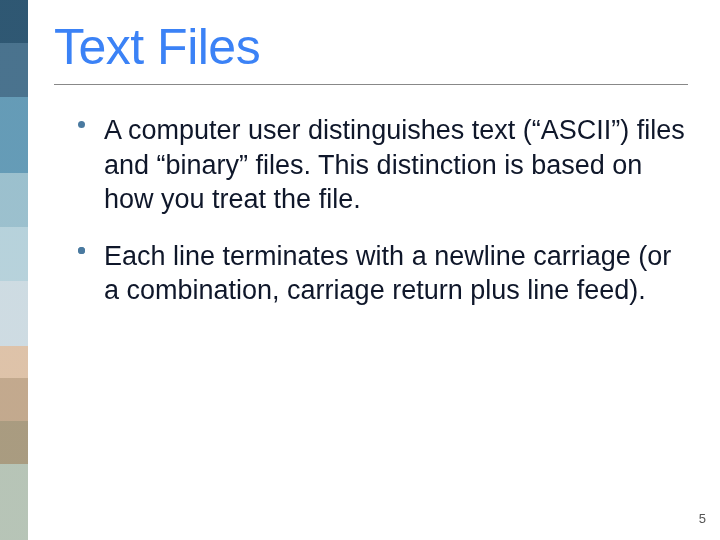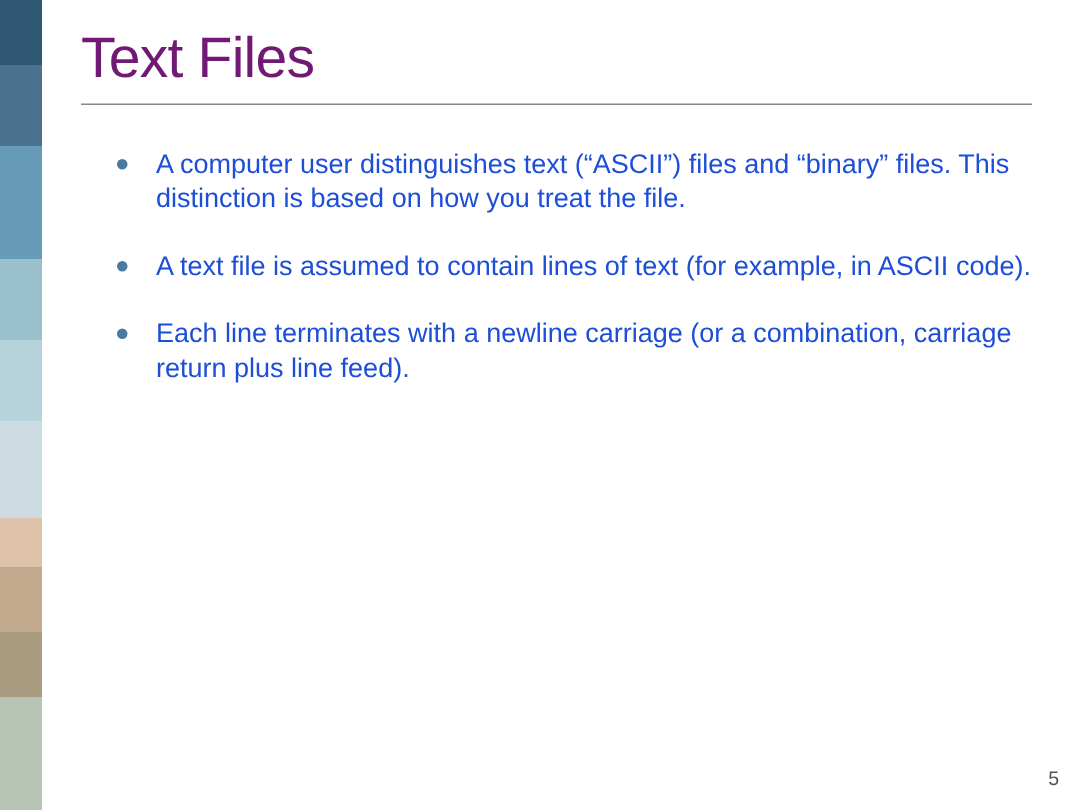--- a/index.html
+++ b/index.html
@@ -34,41 +34,41 @@
         #aabaaa 86%, #aabaaa 100%);
       opacity: 0.85;
     }
     .content {
       position: absolute;
       left: 54px;
       top: 18px;
       right: 32px;
     }
     .title {
-      font-size: 38px;
+      font-size: 50px;
       font-weight: normal;
-      color: #701a75;
+      color: #3b82f6;
       margin-bottom: 8px;
       letter-spacing: -0.5px;
     }
     .title-underline {
       border: none;
       border-top: 1px solid #888;
       margin-bottom: 28px;
       width: 100%;
     }
     .bullet-list {
       list-style: none;
       padding-left: 28px;
     }
     .bullet-item {
       position: relative;
-      font-size: 18px;
+      font-size: 27px;
       line-height: 1.28;
-      color: #1d4ed8;
+      color: #0f172a;
       margin-bottom: 22px;
       padding-left: 22px;
     }
     .bullet-dot {
       position: absolute;
       left: -4px;
       top: 8px;
       width: 7px;
       height: 7px;
       background: #4a7aa0;
@@ -90,21 +90,20 @@
 <div class="content">
   <h1 class="title">Text Files</h1>
   <hr class="title-underline">
   <ul class="bullet-list">
     <li class="bullet-item">
       <span class="bullet-dot"></span>
       <span>A computer user distinguishes text (“ASCII”) files and “binary” files.  This distinction is based on how you treat the file.</span>
     </li>
     <li class="bullet-item">
       <span class="bullet-dot"></span>
-      <span>A text file is assumed to contain lines of text (for example, in ASCII code).</span>
     </li>
     <li class="bullet-item">
       <span class="bullet-dot"></span>
       <span>Each line terminates with a newline carriage (or a combination, carriage return plus line feed).</span>
     </li>
   </ul>
 </div>
 
 <div class="page-number">5</div>
 

